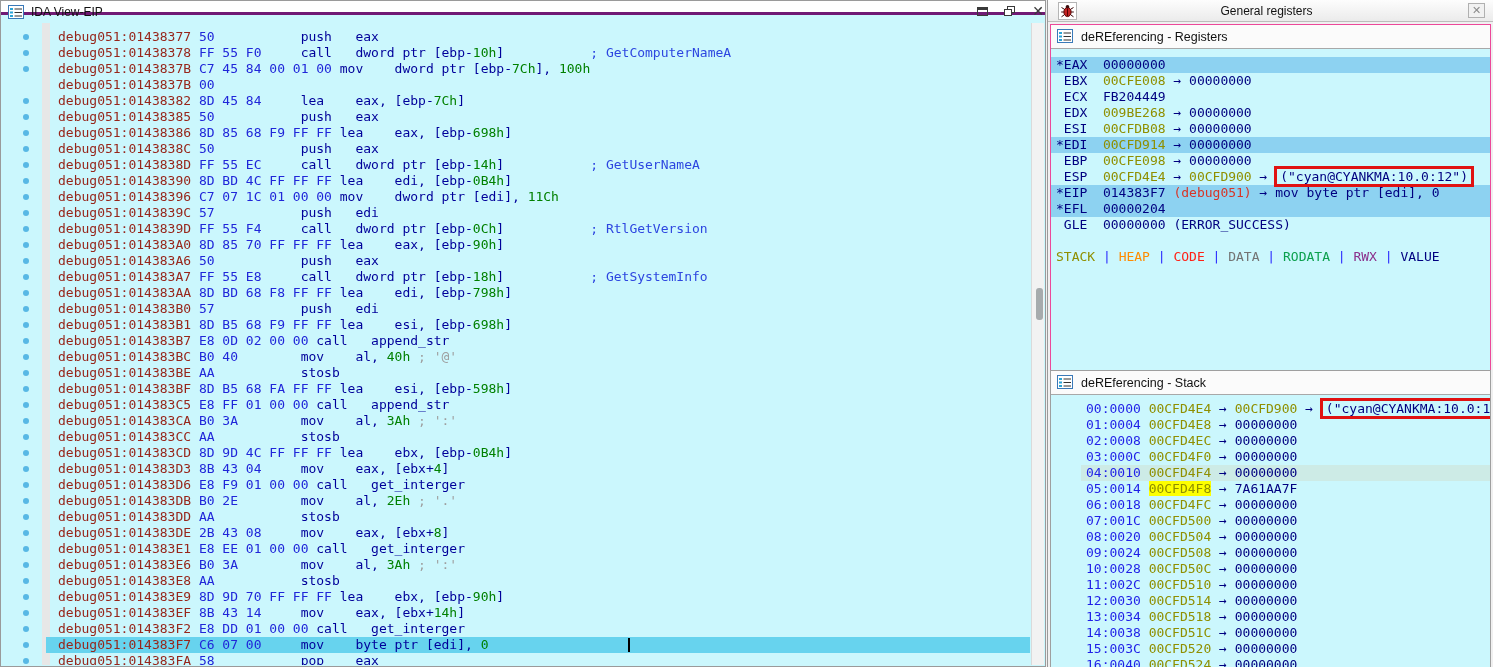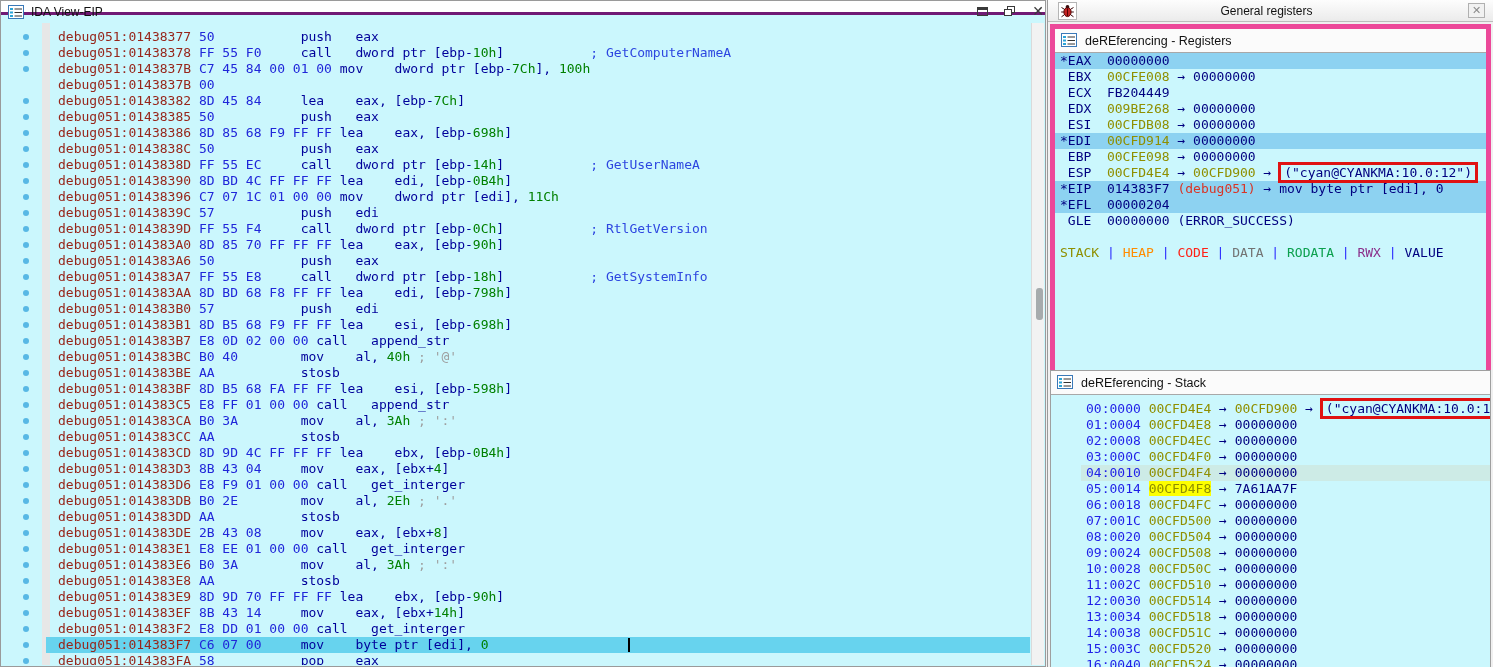--- a/index.html
+++ b/index.html
@@ -52,22 +52,22 @@
   .bug-box { position:absolute; left:10px; top:2px; width:19px; height:18px; background:#fff;
              border:1px solid #b5b5b5; text-align:center; }
   .rw-close { position:absolute; right:8px; top:3px; width:17px; height:15px; background:#f1f1f1;
               border:1px solid #b0b0b0; color:#8a8a8a; font-size:11px; line-height:13px; text-align:center; }
 
   .sub-titlebar { position:relative; height:24px; background:#fbfbfb; border-bottom:1px solid #a8a8a8; }
   .sub-titlebar .ico { position:absolute; left:6px; top:4px; }
   .sub-titlebar .txt { position:absolute; left:30px; top:5px; font-size:12.5px; color:#111; }
 
   .reg-frame { position:absolute; left:2px; right:2px; top:24px; height:414px;
-               border:5px solid #ec4899; background:#cbf7fd; }
-  .reg-content { position:absolute; left:0; right:0; top:24px; bottom:20px; overflow:hidden; }
+               border:1px solid #ec4899; background:#cbf7fd; }
+  .reg-content { position:absolute; left:0; right:0; top:24px; bottom:20px; padding-top:8px; overflow:hidden; }
   .reg-row { height:16px; line-height:16px; font-size:13px; white-space:pre; padding-left:5px;
              font-family:"DejaVu Sans Mono", monospace; }
   .reg-row.sel { background:#8dd2f1; }
   .reg-row.legend { margin-top:16px; }
   .reg-status { position:absolute; left:0; right:0; bottom:0; height:20px; background:#efefef;
                 border-top:1px solid #b8b8b8; }
   .status-cell { position:absolute; left:8px; top:2px; width:20px; height:15px; background:#fff;
                  border:1px solid #c4c4c4; font-size:11px; text-align:center; line-height:14px; color:#222; }
   .status-div { position:absolute; left:46px; top:2px; width:1px; height:15px; background:#c9c9c9; }
 

